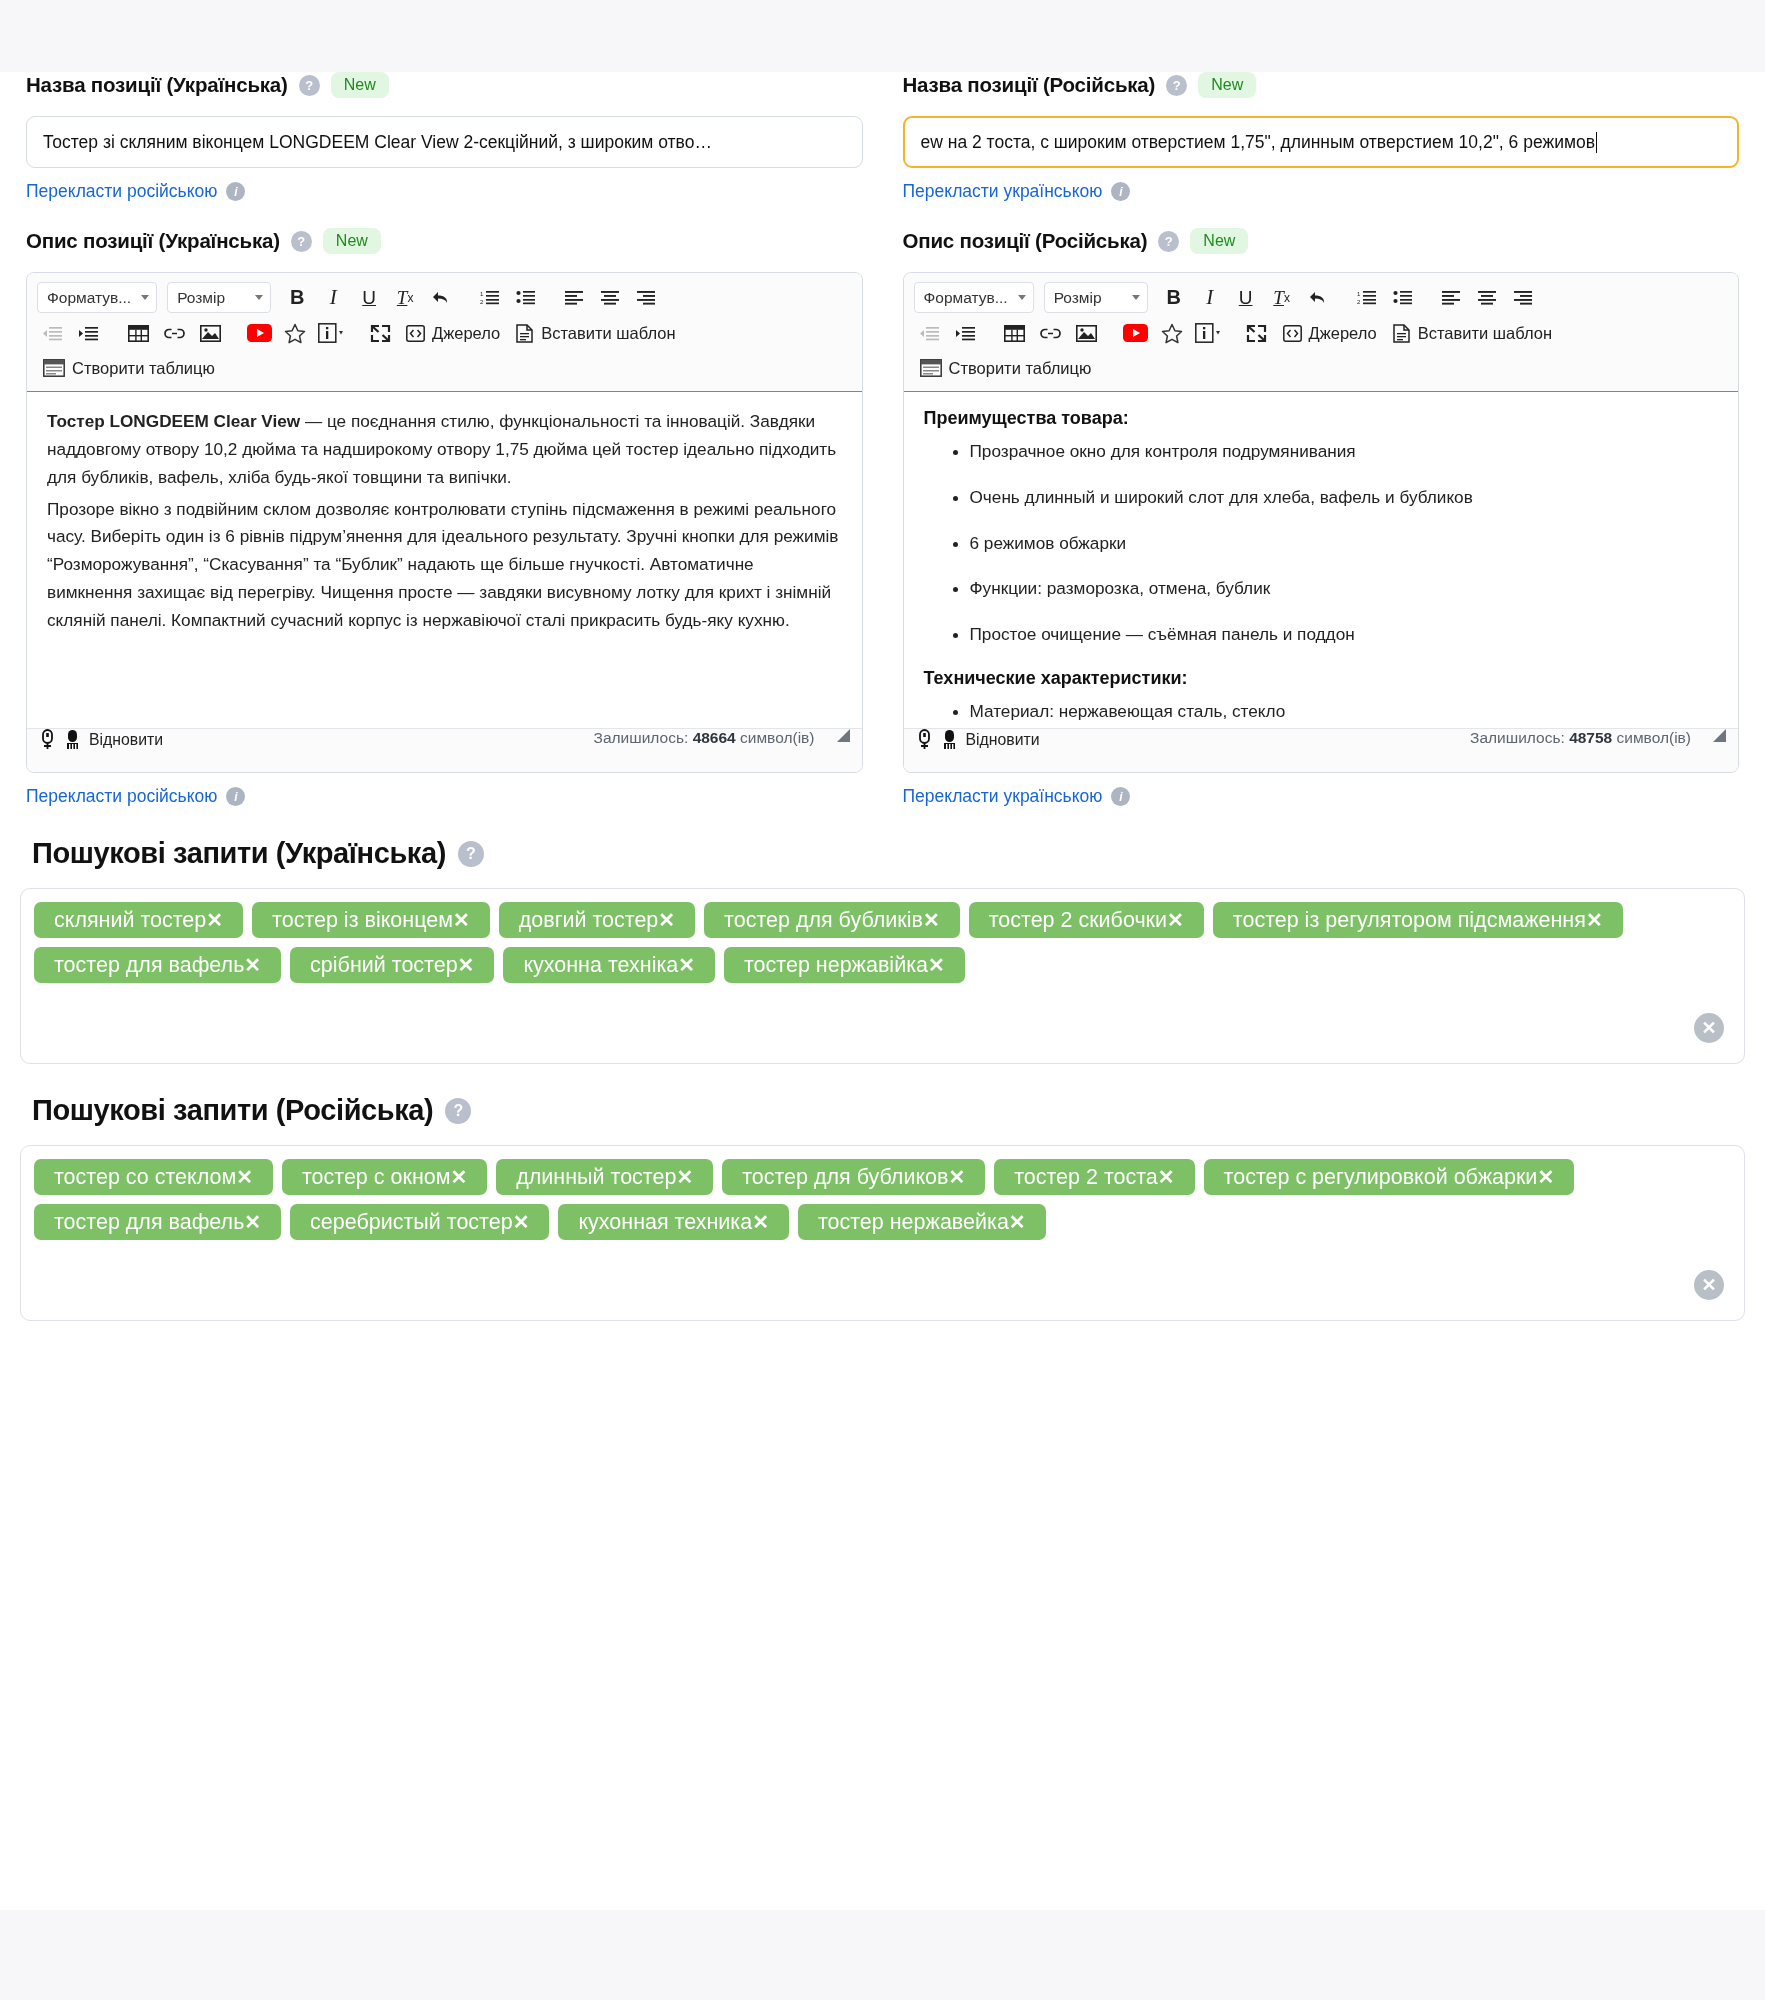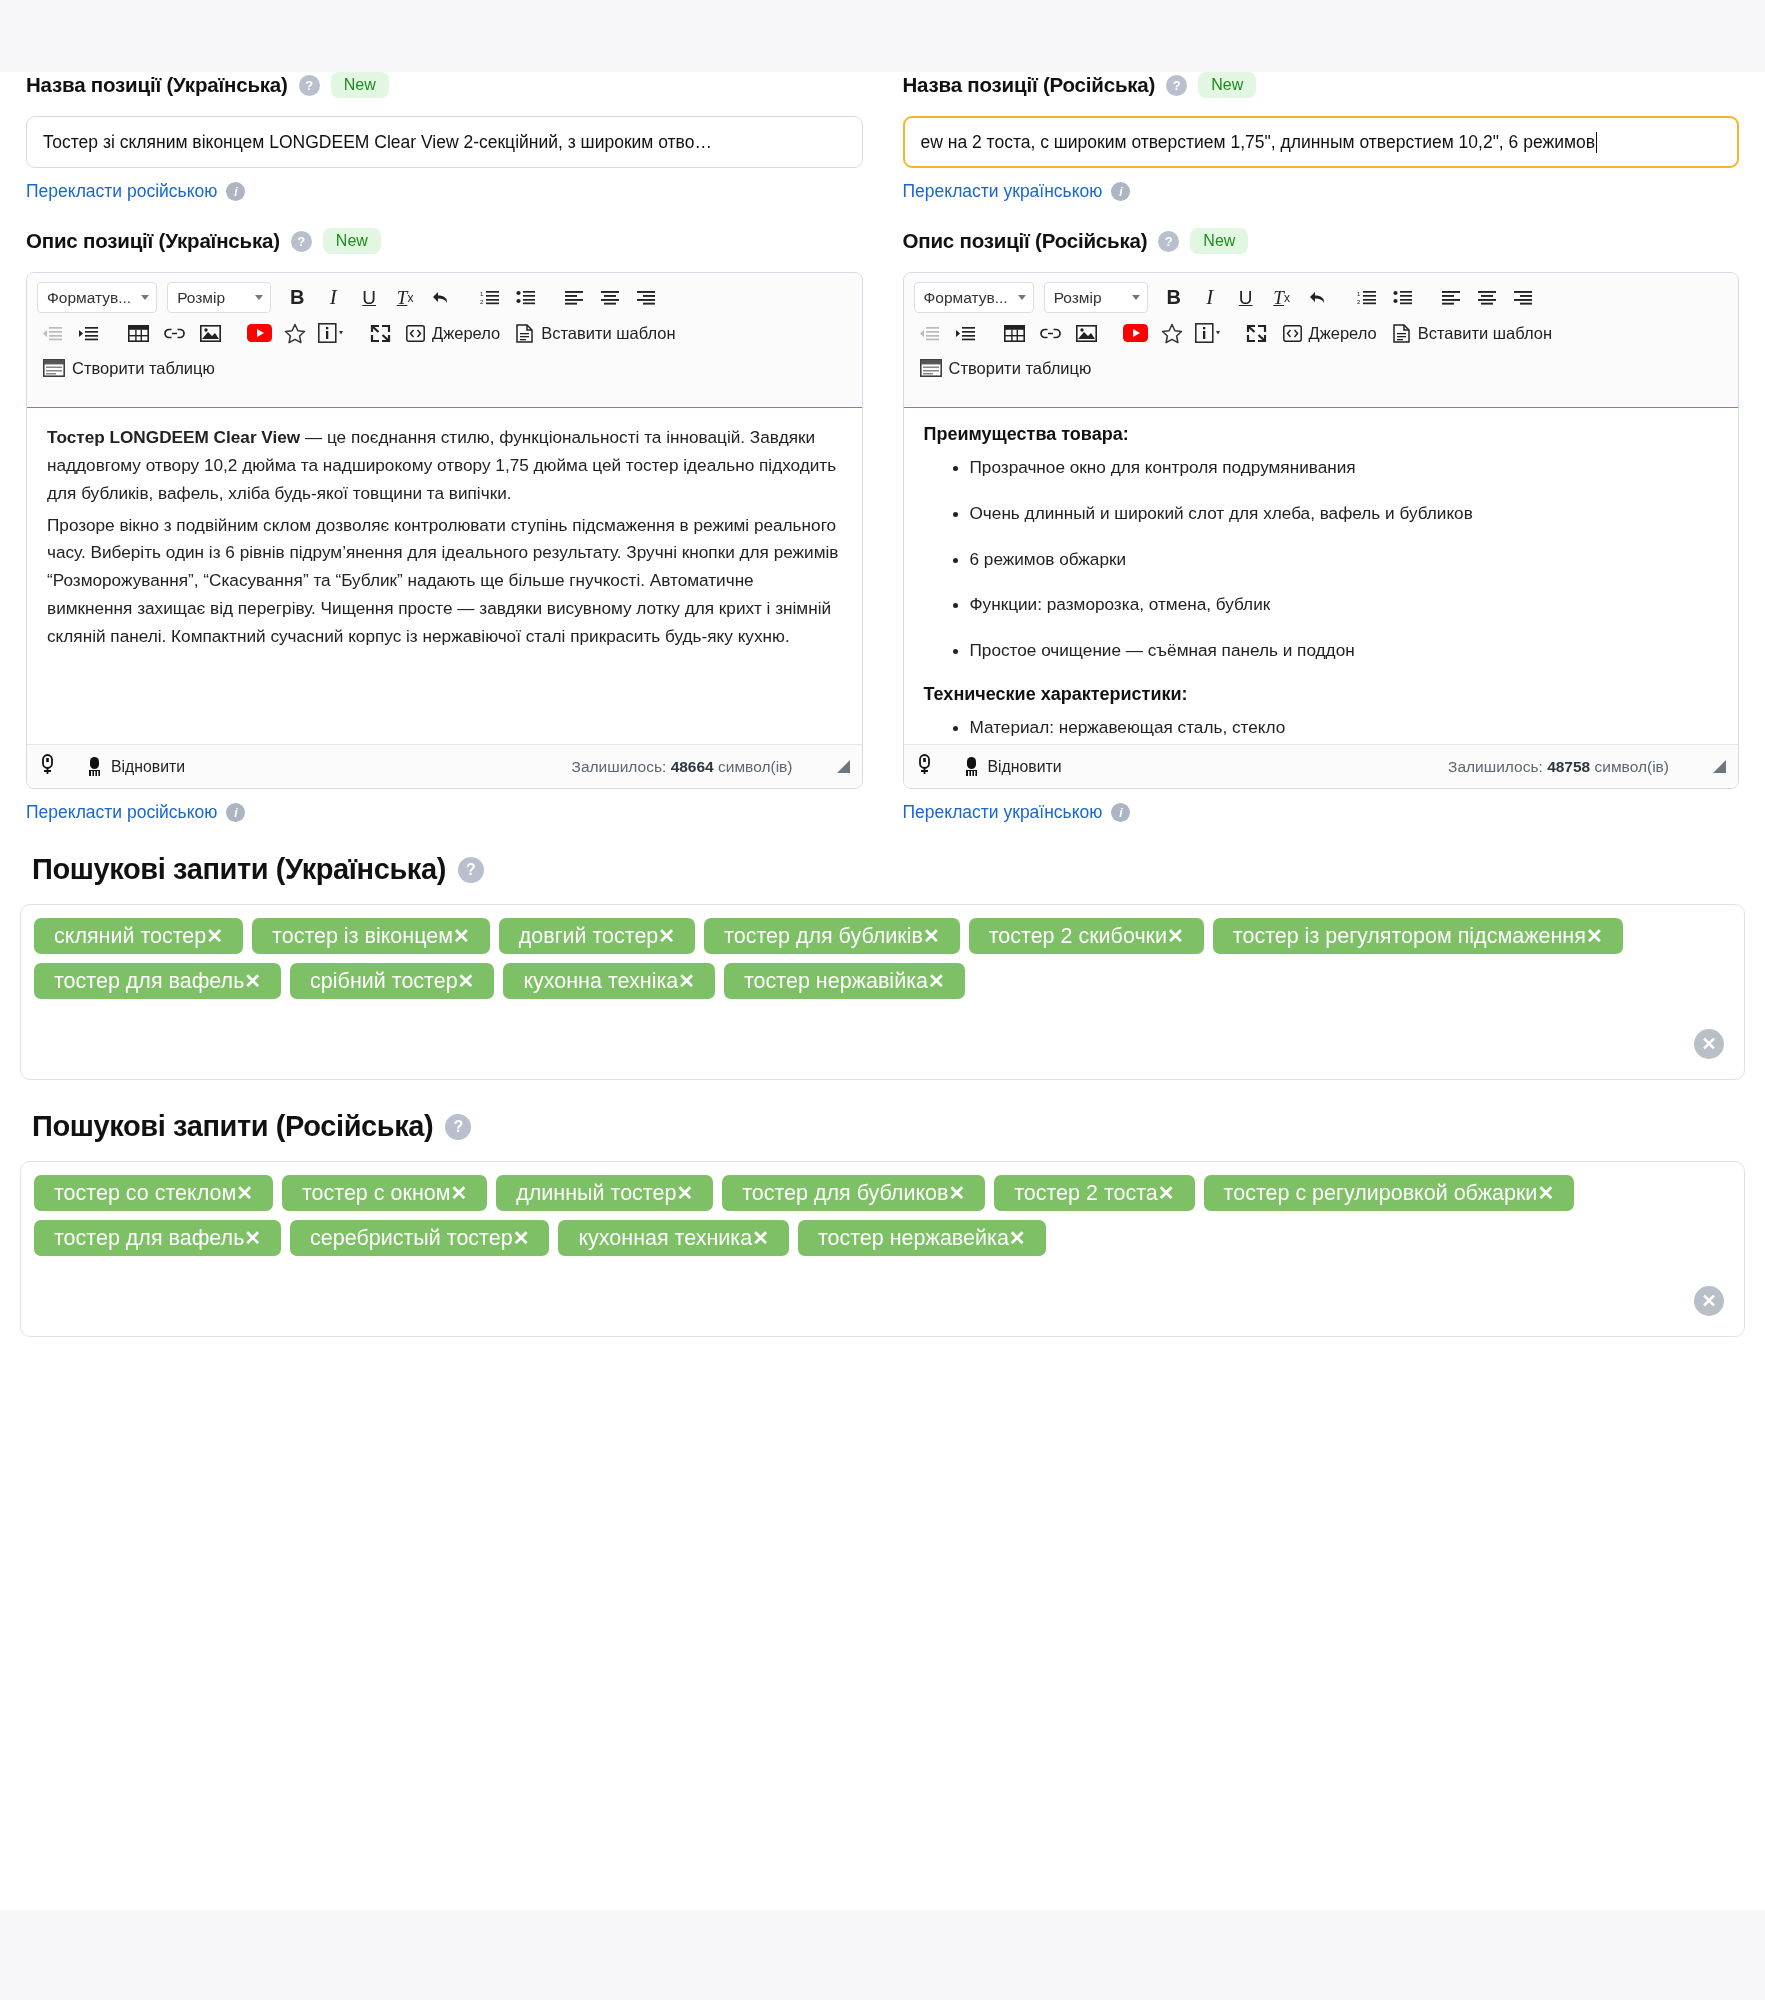--- a/index.html
+++ b/index.html
@@ -49,21 +49,21 @@
   .translate-link { color:#1766d6; font-size:17.5px; }
 
   .block-gap { height:26px; }
 
   
   .editor {
     border:1px solid #d7dbe3; border-radius:8px; background:#fff; overflow:hidden;
   }
   .editor-toolbar { background:#fbfbfb; border-bottom:1px solid #d946ef; padding:9px 10px 6px 10px; }
   .tb-row { display:flex; align-items:center; gap:4px; flex-wrap:nowrap; margin-bottom:5px; }
-  .tb-row:last-child { margin-bottom:18px; }
+  .tb-row:last-child { margin-bottom:2px; }
   .combo {
     border:1px solid #dcdfe5; background:#fff; border-radius:4px; height:31px;
     display:flex; align-items:center; padding:0 7px 0 9px; font-size:15.5px; color:#333;
     min-width:104px; justify-content:space-between; margin-right:6px;
   }
   .combo .cap { white-space:nowrap; overflow:hidden; }
   .caret-dn { width:0;height:0;border-left:4px solid transparent;border-right:4px solid transparent;border-top:5px solid #777; margin-left:10px;}
   .tbtn {
     width:32px; height:30px; display:flex; align-items:center; justify-content:center;
     font-size:18px; color:#222; border-radius:3px;
@@ -75,21 +75,21 @@
 
   .editor-body { padding:16px 20px 10px 20px; height:336px; overflow:hidden; }
   .editor-body p { margin:0 0 4px 0; font-size:17.2px; line-height:1.62; color:#222; }
   .editor-body b { font-weight:bold; }
   .editor-body h4 { margin:0 0 10px 0; font-size:18px; font-weight:bold; color:#111; }
   .editor-body ul { margin:0 0 10px 0; padding-left:46px; }
   .editor-body li { font-size:17.2px; line-height:1.5; margin-bottom:20px; color:#222; }
 
   .editor-footer {
     border-top:1px solid #e2e5ea; background:#fbfbfb; height:44px;
-    display:flex; align-items:center; padding:0 12px; gap:30px;
+    display:flex; align-items:flex-start; padding:0 12px; gap:8px;
   }
   .editor-footer .spacer { flex:1; }
   .counter { font-size:15.5px; color:#5d6570; }
   .counter b { color:#2f3640; }
   .resize-grip { width:0;height:0;border-left:13px solid transparent;border-bottom:13px solid #6e7682; margin-left:14px; }
   .restore-label { font-size:15.8px; color:#222; }
 
   
   .kw-section { padding:0 20px; }
   .kw-head { display:flex; align-items:center; gap:12px; margin:30px 0 18px 0; padding-left:12px; }

